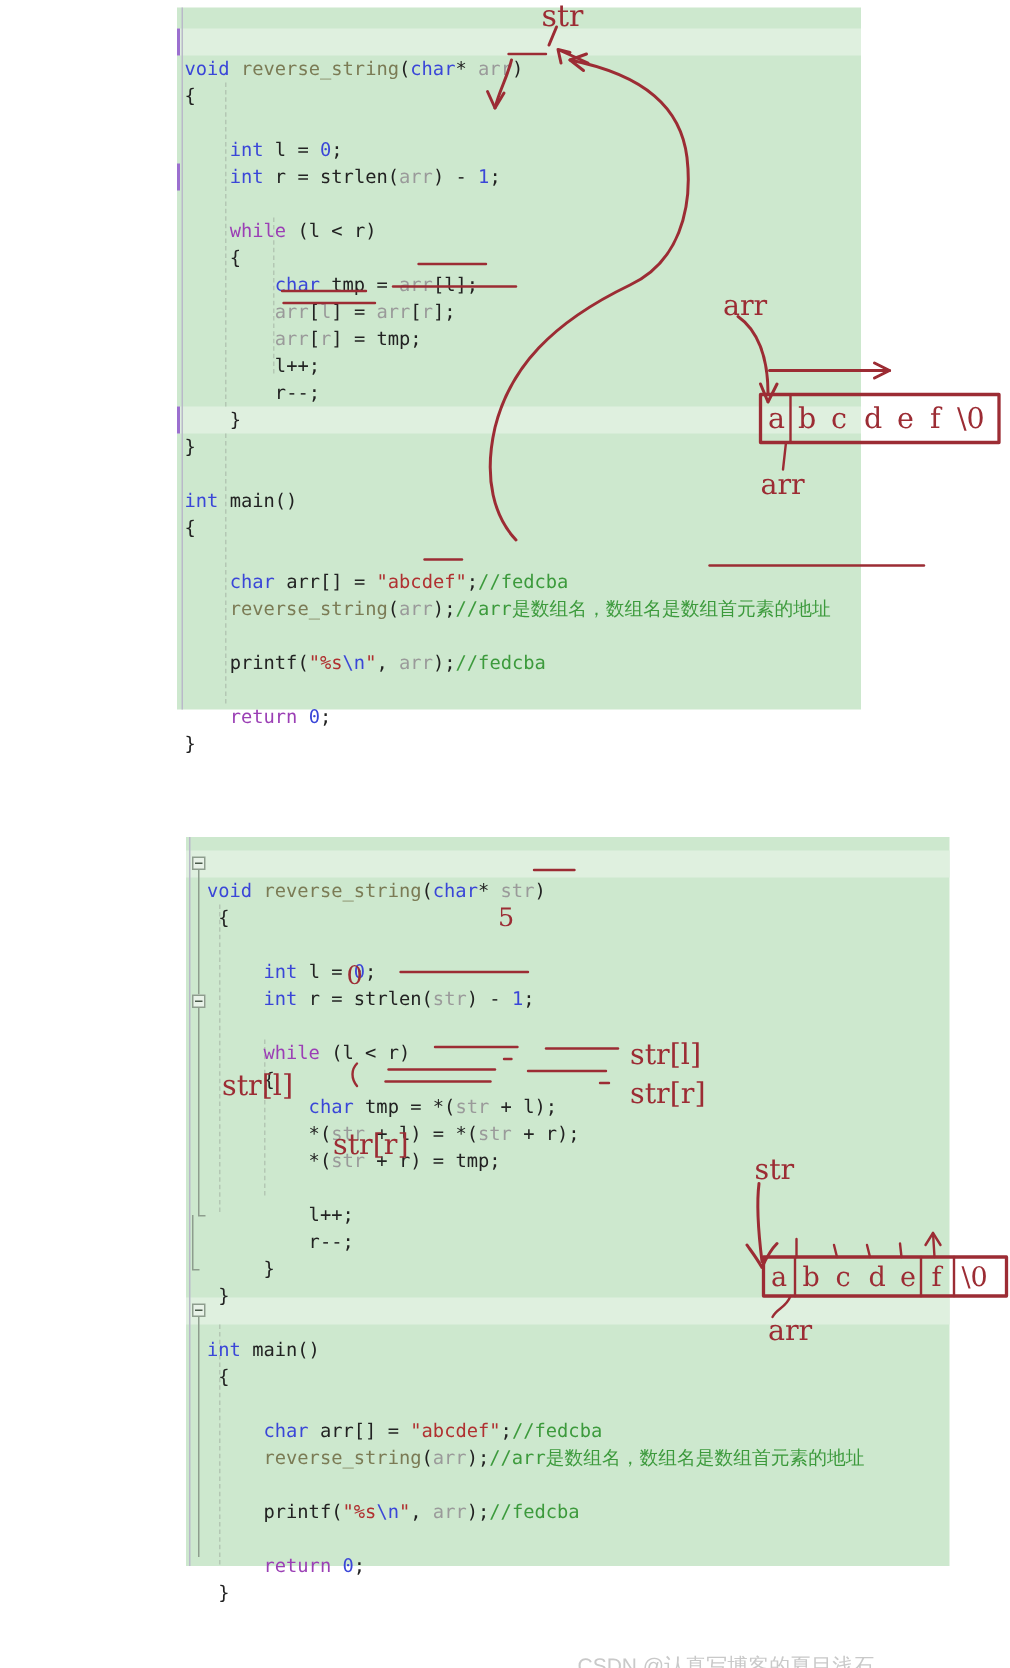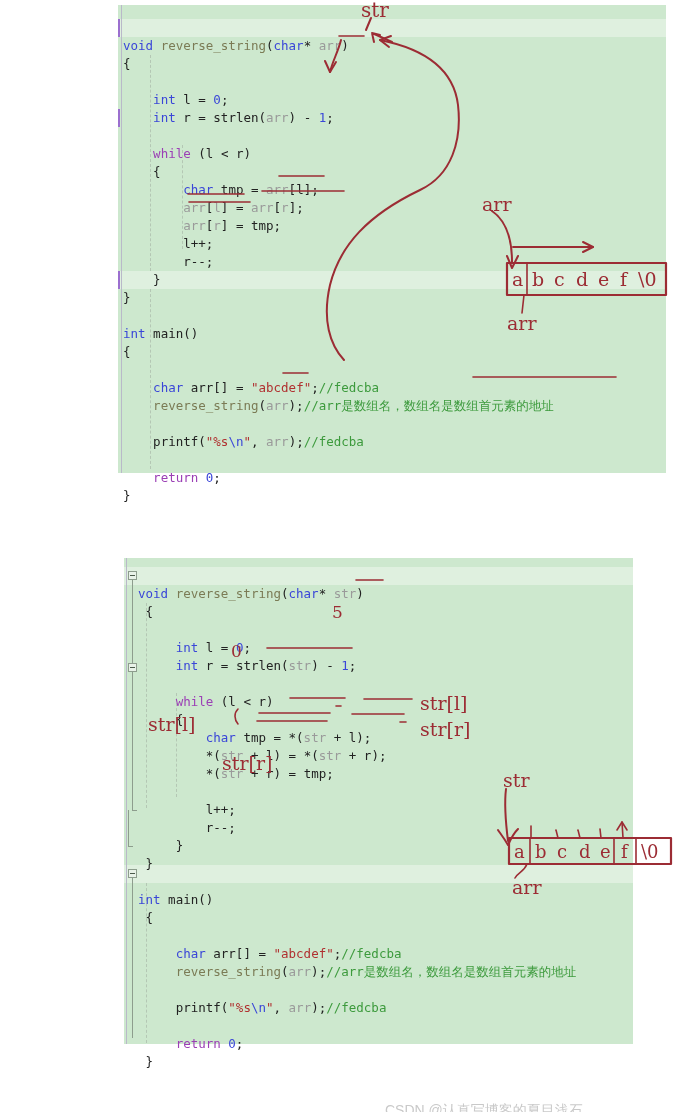--- a/index.html
+++ b/index.html
@@ -1,19 +1,19 @@
 <!DOCTYPE html>
 <html><head>
 <meta charset="utf-8">
 <style>
   html,body{margin:0;padding:0;background:#ffffff;}
   body{width:673px;height:1112px;position:relative;font-family:"DejaVu Sans Mono",monospace;overflow:hidden;}
 
   .code-block{position:absolute;background:#cde8ce;box-sizing:border-box;}
-  #block1{left:118px;top:5px;width:548px;height:468px;}
+  #block1{left:118px;top:5px;width:456px;height:468px;}
   #block2{left:124px;top:558px;width:509px;height:486px;}
 
   .hl-line{position:absolute;left:0;right:0;height:18px;background:#dff0df;}
 
   .gutter-bar{position:absolute;top:0;bottom:0;width:1px;background:#b9b9c9;}
   .change-bar{position:absolute;width:2px;background:#9b6fcf;}
 
   .indent-guide{position:absolute;width:0;border-left:1px dashed #b4c7b4;}
 
   .code{position:absolute;white-space:pre;font-family:"DejaVu Sans Mono",monospace;

